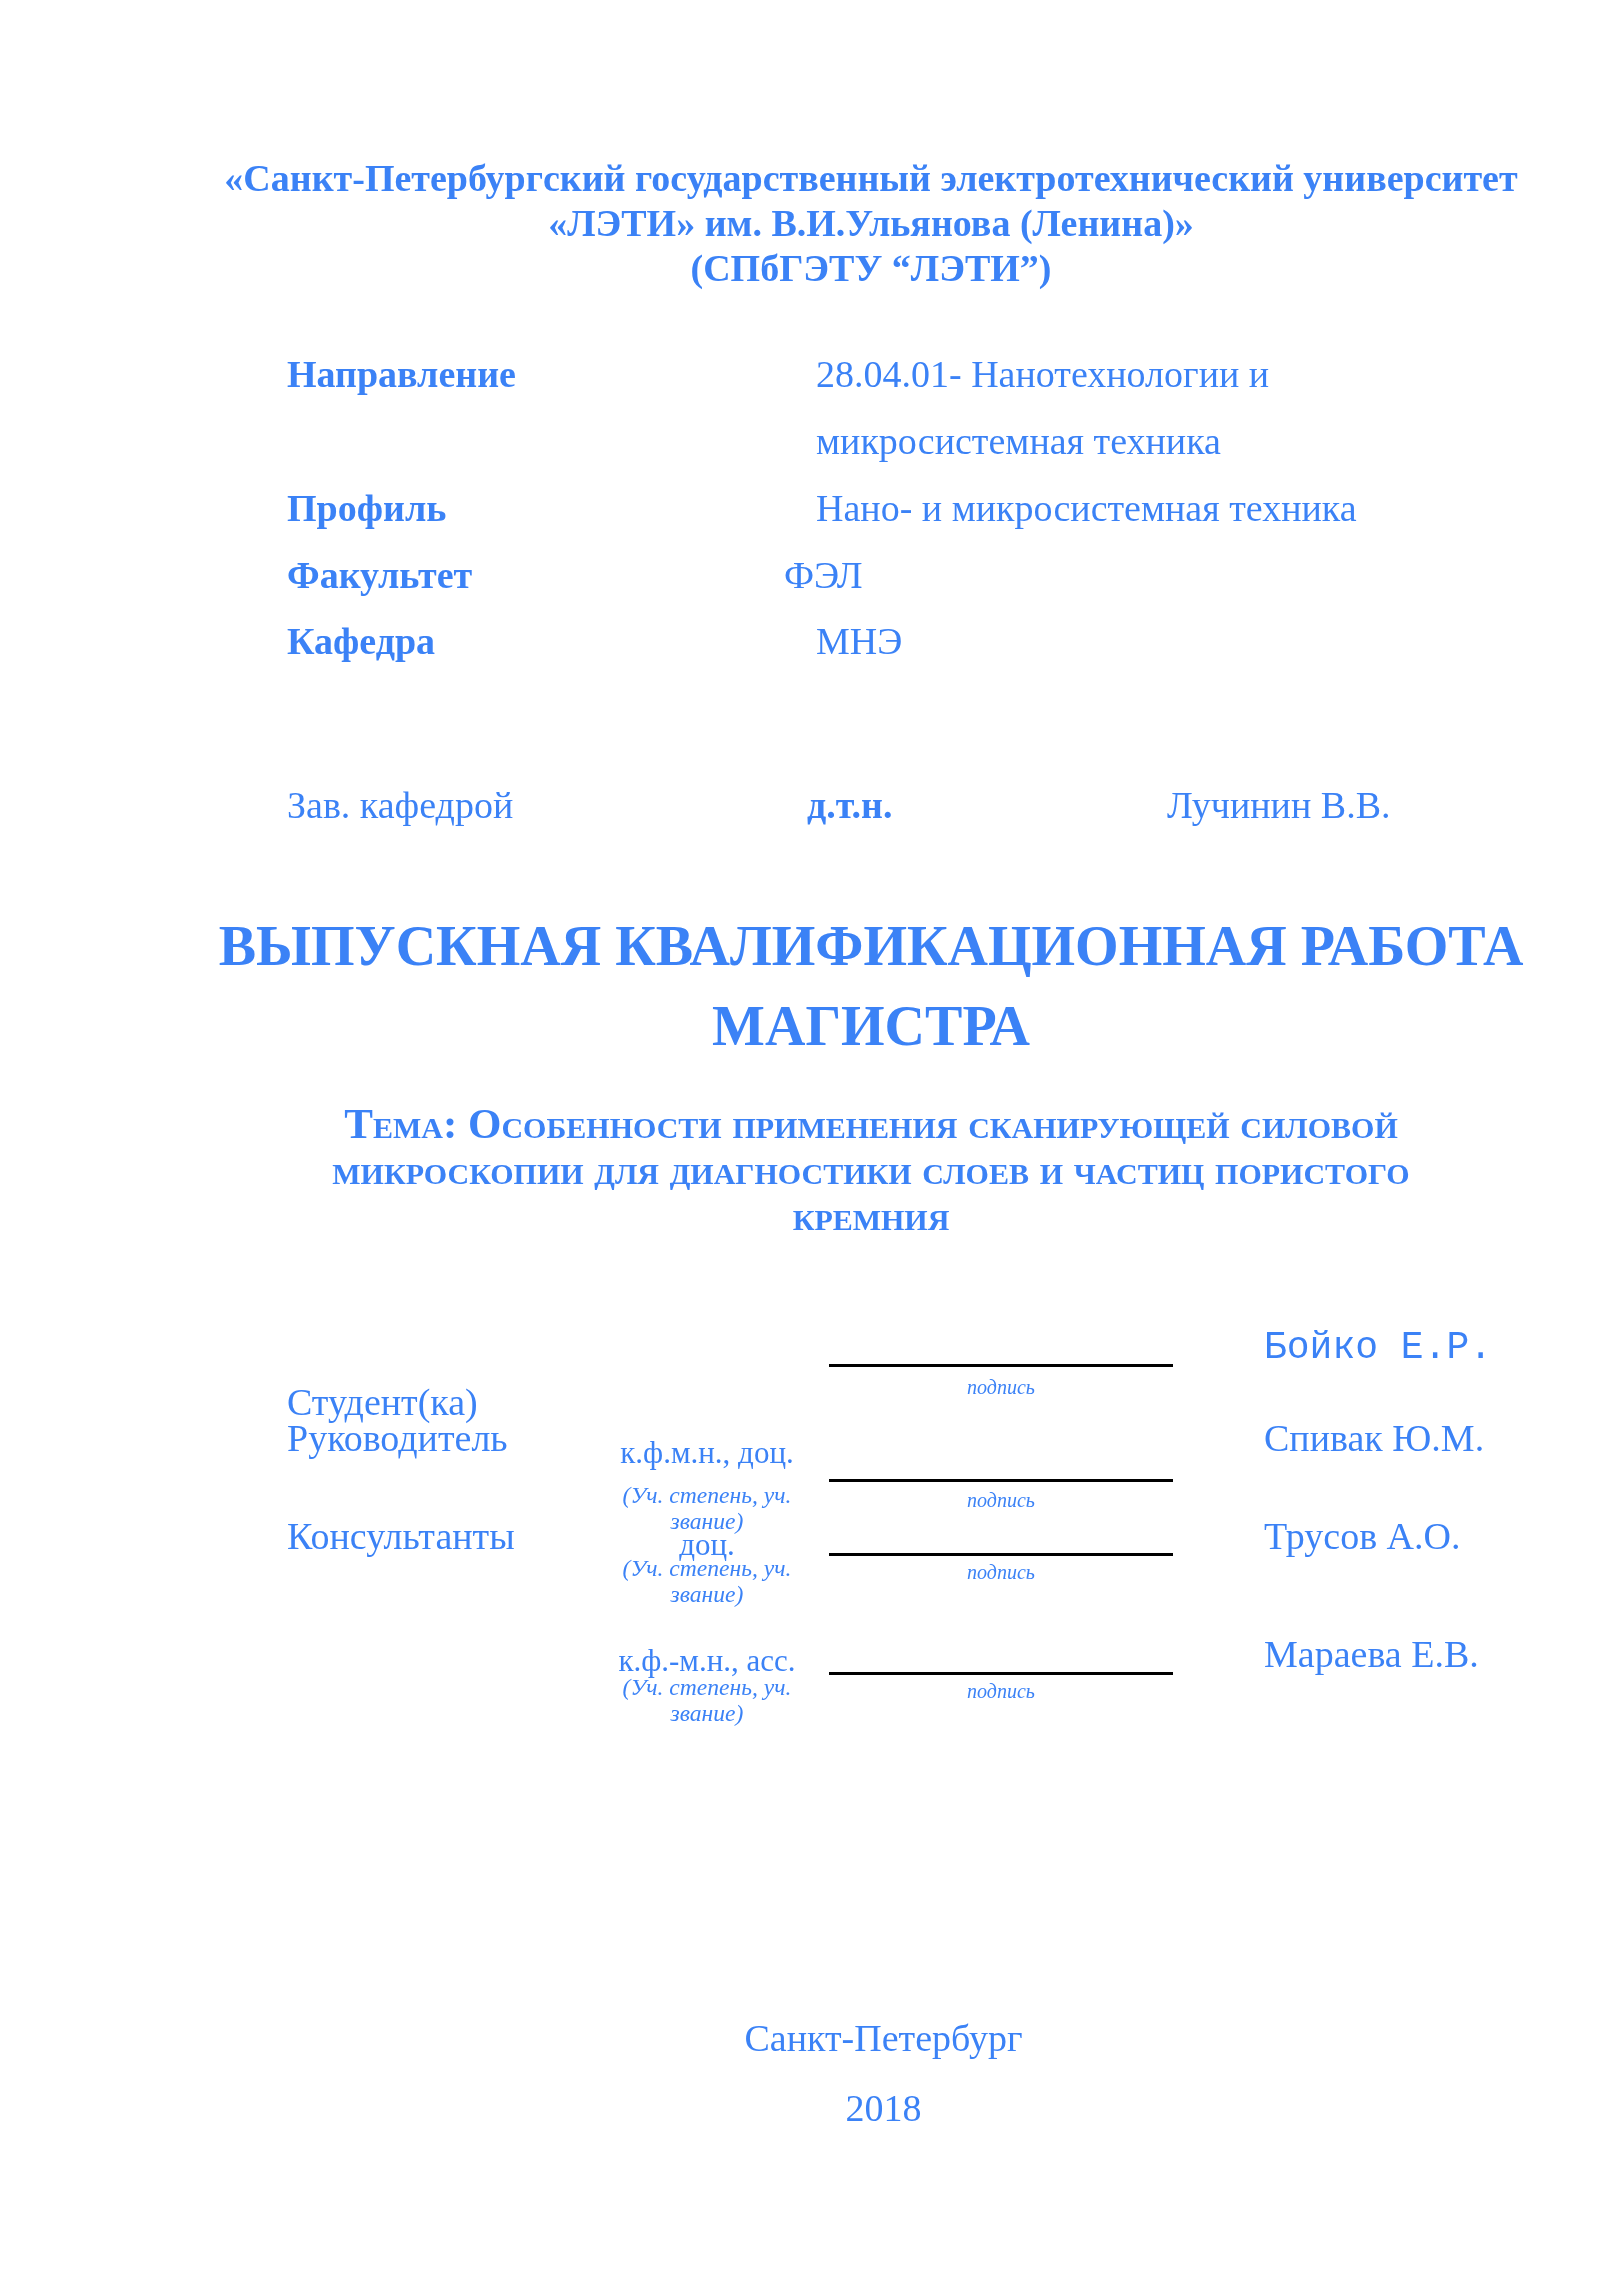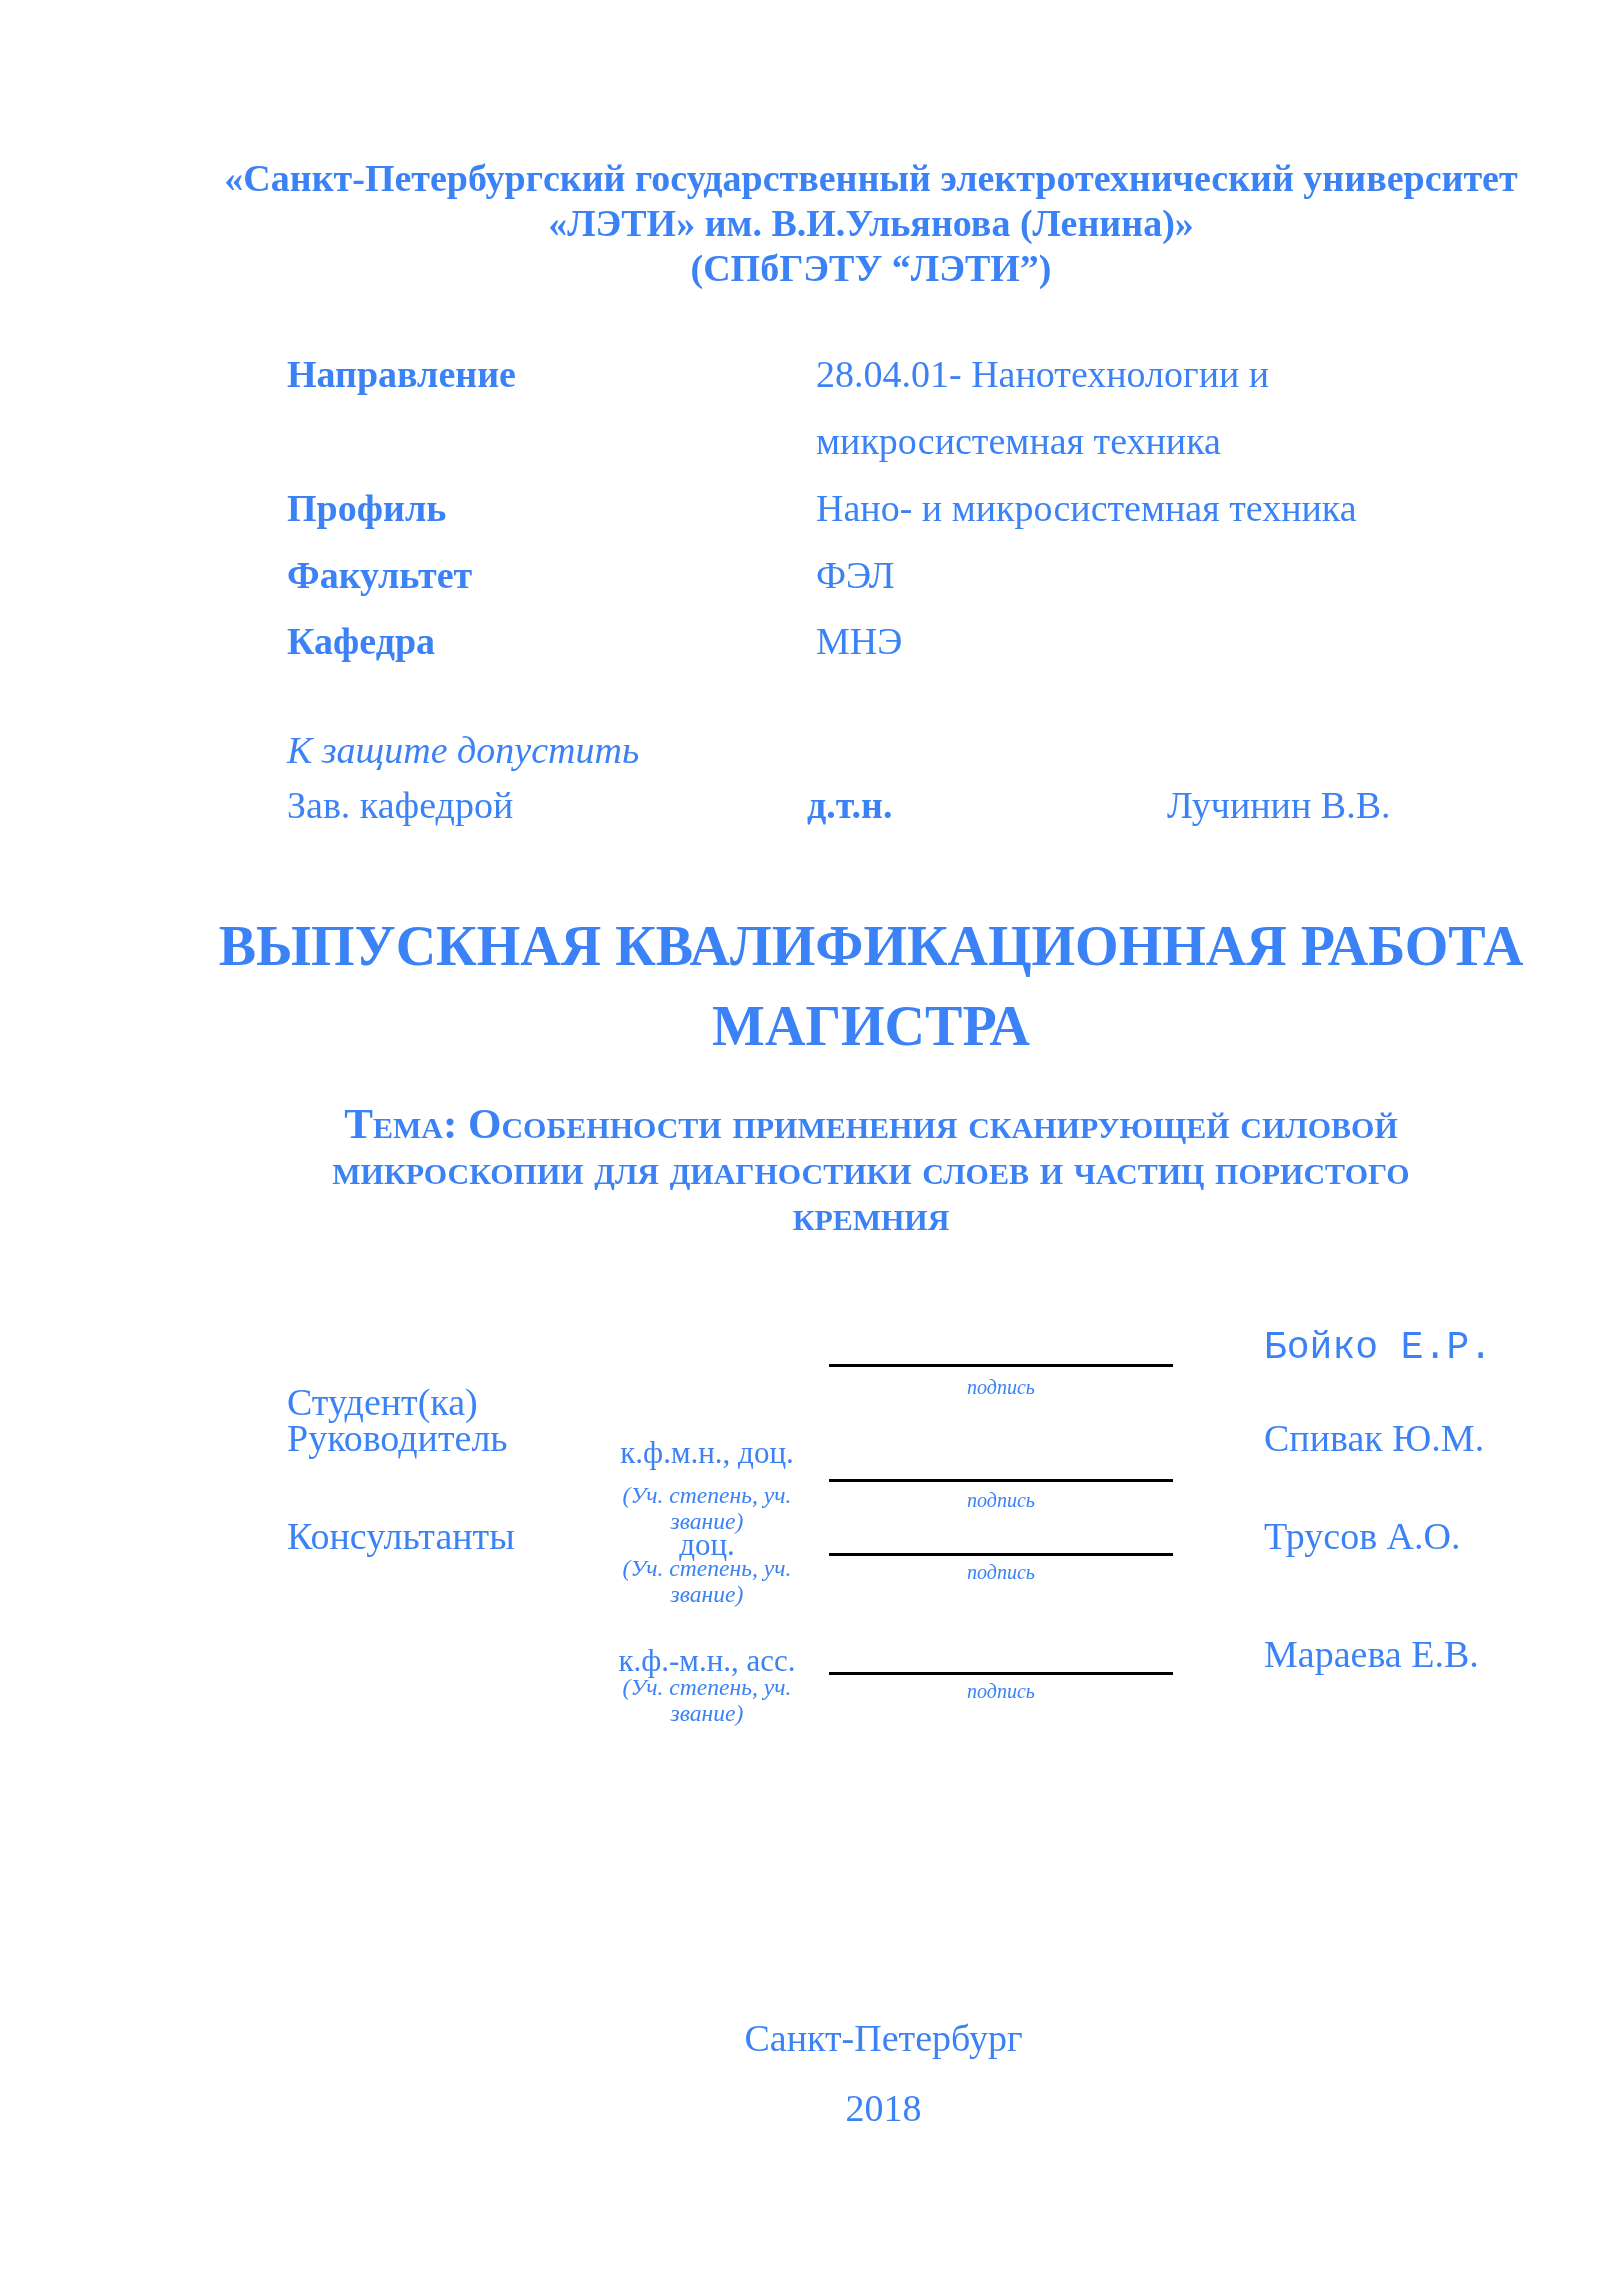--- a/index.html
+++ b/index.html
@@ -40,26 +40,25 @@
   </div>
 
   <div class="abs fs-body b" style="left:287px;top:352px;">Направление</div>
   <div class="abs fs-body" style="left:816px;top:352px;">28.04.01- Нанотехнологии и</div>
   <div class="abs fs-body" style="left:816px;top:419px;">микросистемная техника</div>
 
   <div class="abs fs-body b" style="left:287px;top:486px;">Профиль</div>
   <div class="abs fs-body" style="left:816px;top:486px;">Нано- и микросистемная техника</div>
 
   <div class="abs fs-body b" style="left:287px;top:553px;">Факультет</div>
-  <div class="abs fs-body" style="left:816px;top:553px;">ФЭЛ</div>
+  <div class="abs fs-body" style="left:784px;top:553px;">ФЭЛ</div>
 
   <div class="abs fs-body b" style="left:287px;top:619px;">Кафедра</div>
   <div class="abs fs-body" style="left:816px;top:619px;">МНЭ</div>
 
-  <div class="abs fs-body i" style="left:287px;top:728px;">К защите допустить</div>
   <div class="abs fs-body" style="left:287px;top:783px;">Зав. кафедрой</div>
   <div class="abs fs-body" style="left:807px;top:783px;font-weight:bold;">д.т.н.</div>
   <div class="abs fs-body" style="left:1167px;top:783px;">Лучинин В.В.</div>
 
   <div class="abs themeblk ctr" style="top:1101px;">
     <div class="fs-theme">Тема: Особенности применения сканирующей силовой</div>
     <div class="fs-theme">микроскопии для диагностики слоев и частиц пористого</div>
     <div class="fs-theme">кремния</div>
   </div>
 

